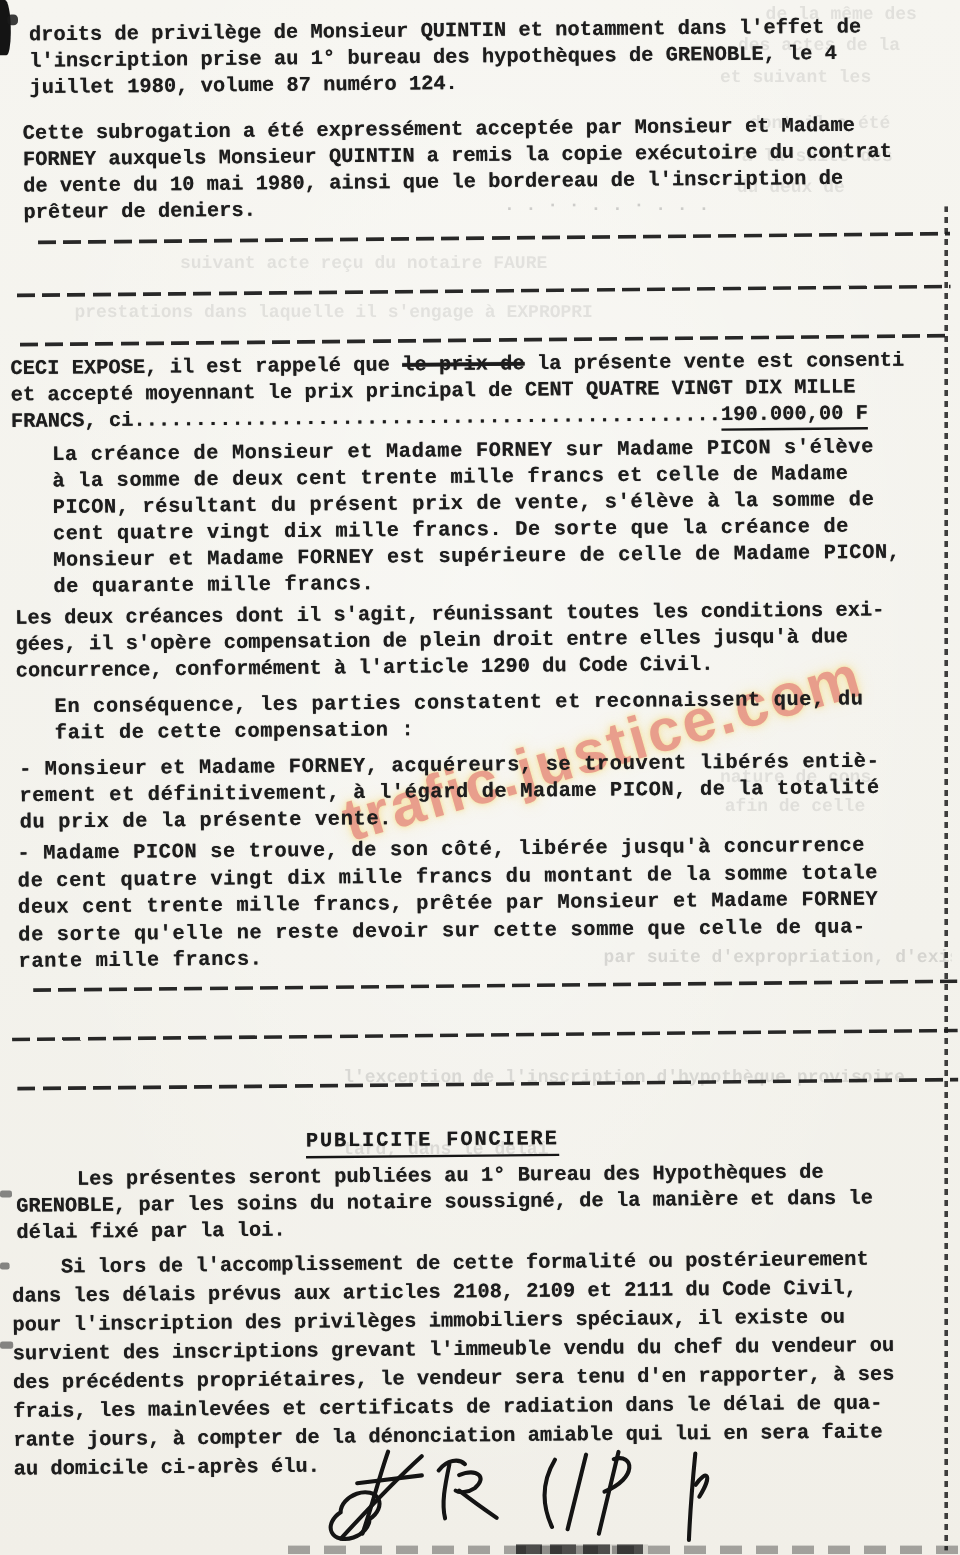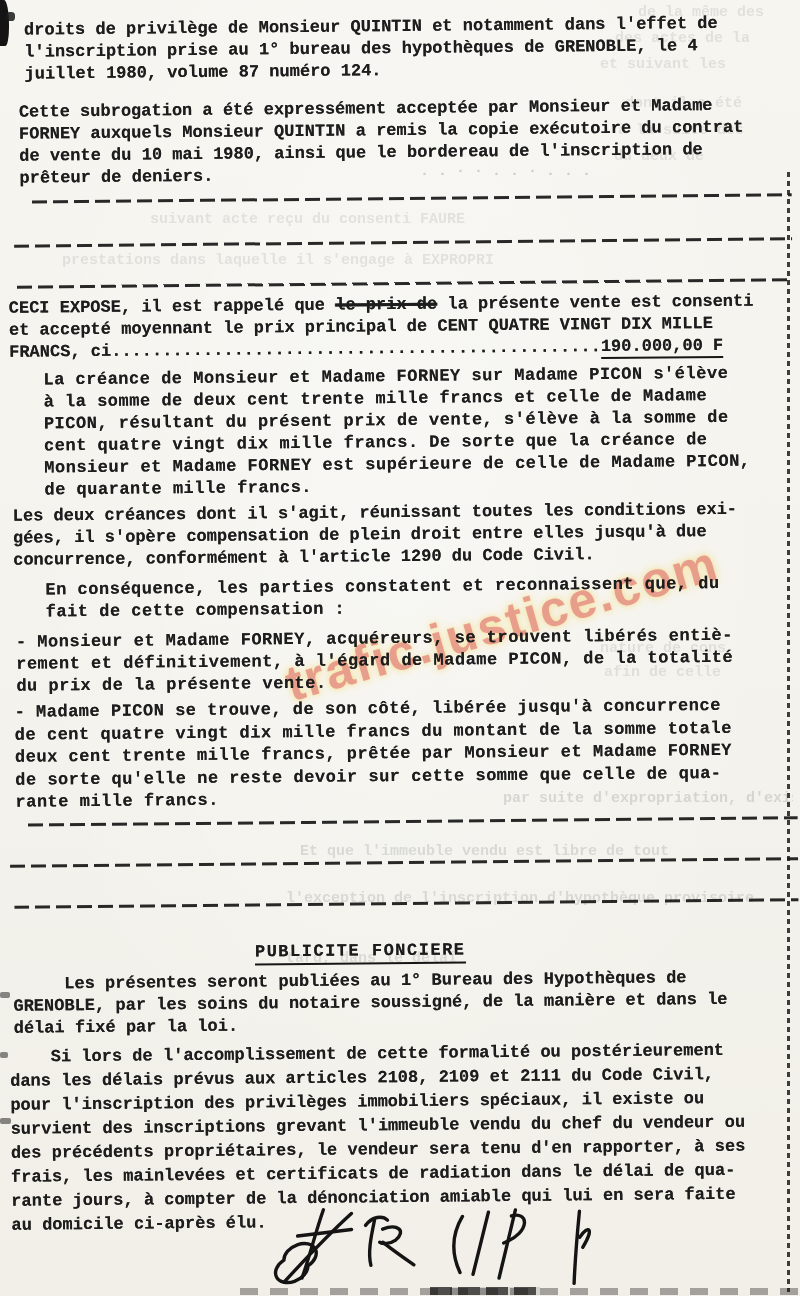--- a/index.html
+++ b/index.html
@@ -83,27 +83,26 @@
 <body>
 
 <div class="page">
 
   <div class="ghost" style="left:638px;top:4px;width:190px">de la même des</div>
   <div class="ghost" style="left:615px;top:30px;width:180px">des actes de la</div>
   <div class="ghost" style="left:600px;top:56px;width:195px">et suivant les</div>
   <div class="ghost" style="left:625px;top:95px;width:170px">dont il a été</div>
   <div class="ghost" style="left:618px;top:122px;width:175px">à la suite des</div>
   <div class="ghost" style="left:614px;top:148px;width:180px">du deux de</div>
-  <div class="ghost" style="left:150px;top:211px;width:330px">suivant acte reçu du consenti FAURE</div>
+  <div class="ghost" style="left:150px;top:211px;width:330px">suivant acte reçu du notaire FAURE</div>
   <div class="ghost" style="left:62px;top:252px;width:500px">prestations dans laquelle il s'engage à EXPROPRI</div>
   <div class="ghost" style="left:420px;top:163px;width:370px;opacity:.3;filter:none">. .   · ·    . .     · .      . .</div>
   <div class="ghost" style="left:600px;top:640px;width:190px">nature de cons</div>
   <div class="ghost" style="left:604px;top:664px;width:185px">afin de celle</div>
   <div class="ghost" style="left:503px;top:790px;width:290px;opacity:.22">par suite d'expropriation, d'existence</div>
-  <div class="ghost" style="left:300px;top:843px;width:490px;opacity:.2">Et que l'immeuble vendu est libre de tout</div>
   <div class="ghost" style="left:286px;top:890px;width:505px;opacity:.2">l'exception de l'inscription d'hypothèque provisoire</div>
   <div class="ghost" style="left:286px;top:950px;width:230px;opacity:.18">tard, dans le délai</div>
 
   <div class="watermark">trafic.justice.com</div>
 
   <div class="content">
 
     <div class="para" style="left:30px;top:16px;width:748px">droits de privilège de Monsieur QUINTIN et notamment dans l'effet de
 l'inscription prise au 1° bureau des hypothèques de GRENOBLE, le 4
 juillet 1980, volume 87 numéro 124.</div>

